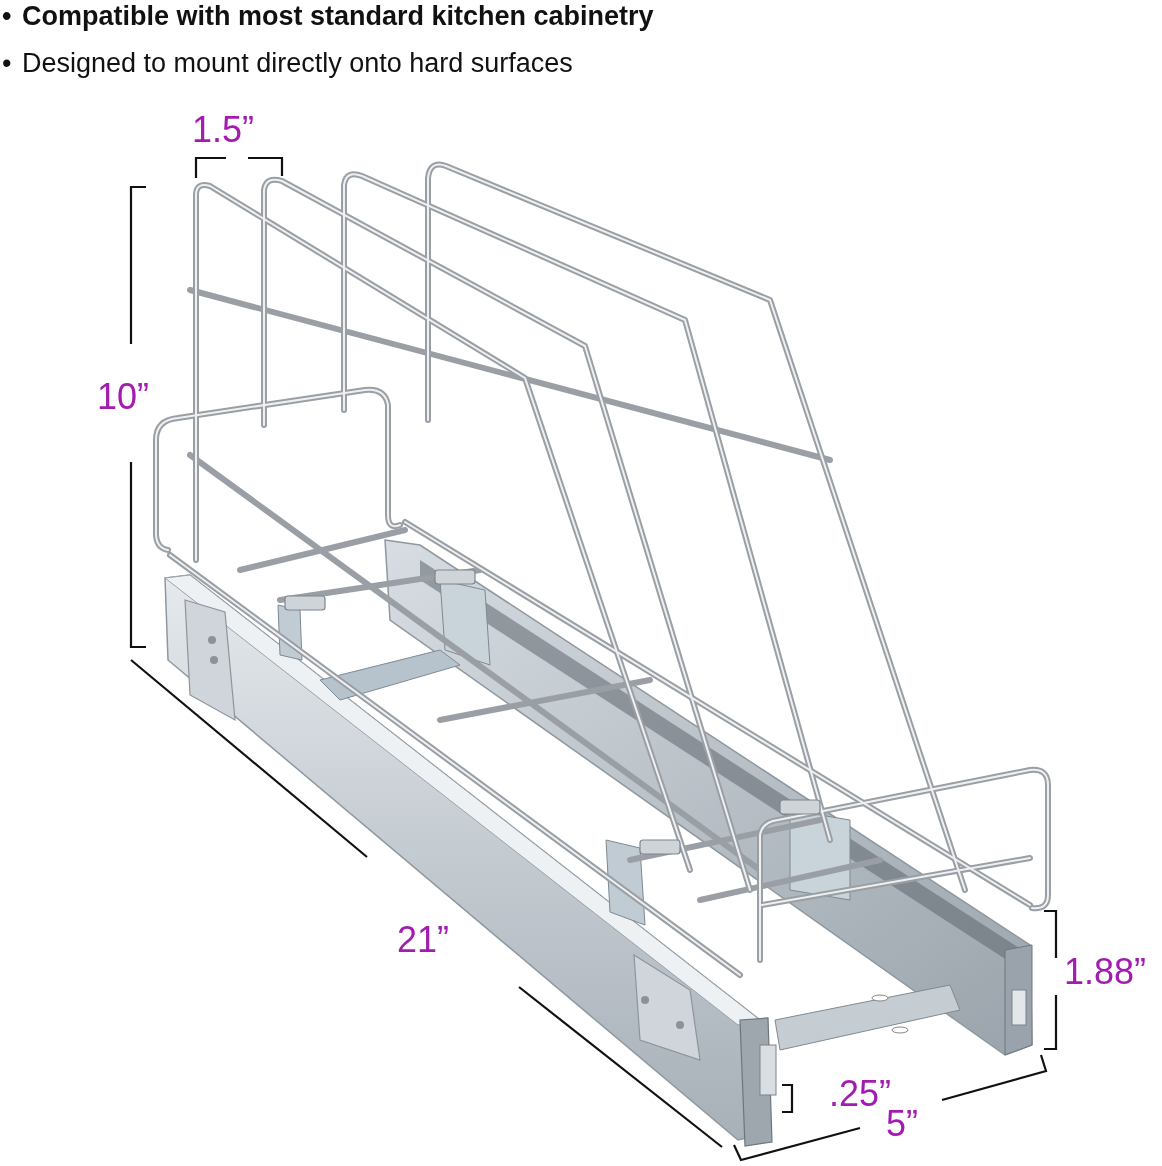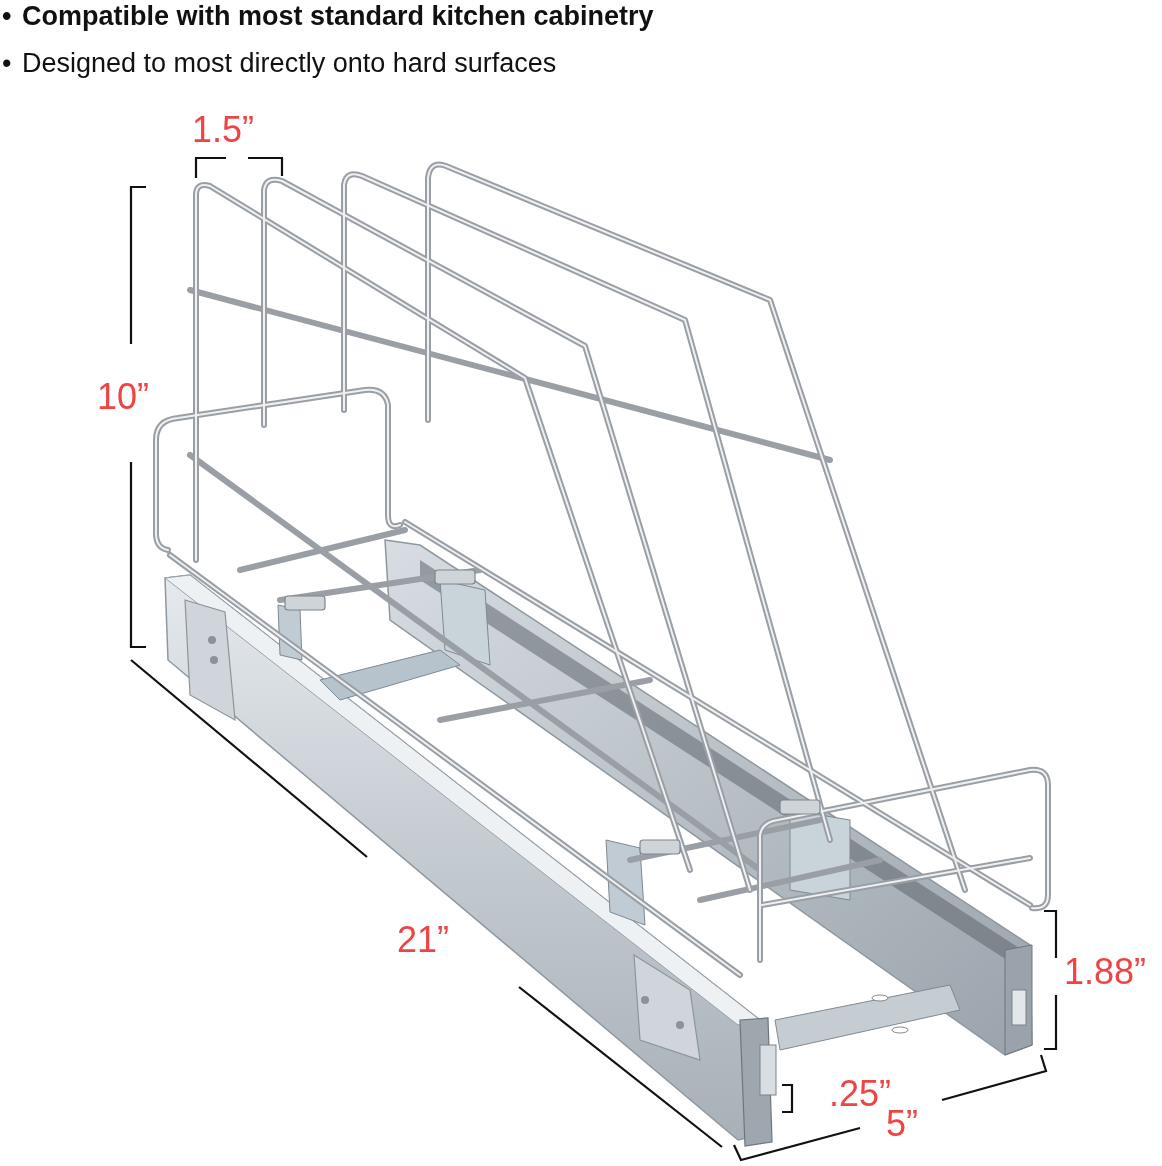--- a/index.html
+++ b/index.html
@@ -1,32 +1,32 @@
 <!DOCTYPE html>
 <html><head>
 <meta charset="utf-8">
 <style>
   html, body { margin: 0; padding: 0; background: #ffffff; }
   body { width: 1162px; height: 1166px; position: relative; overflow: hidden;
          font-family: "Liberation Sans", sans-serif; color: #111; }
   .bullets { position: absolute; left: 0; top: 0; }
   .bullet { position: absolute; left: 2px; font-size: 27px; white-space: nowrap; line-height: 32px; }
   .bullet .dot { display: inline-block; width: 20px; }
-  .dim { position: absolute; font-size: 36px; line-height: 40px; white-space: nowrap; color: #ef4444; }
+  .dim { position: absolute; font-size: 36px; line-height: 40px; white-space: nowrap; color: #a21caf; }
   svg.art { position: absolute; left: 0; top: 0; }
 </style>
 </head>
 <body>
 
 <div class="bullets">
   <div class="bullet" style="top:0px;font-weight:bold;">
     <span class="dot">•</span><span>Compatible with most standard kitchen cabinetry</span>
   </div>
   <div class="bullet" style="top:47px;">
-    <span class="dot">•</span><span>Designed to most directly onto hard surfaces</span>
+    <span class="dot">•</span><span>Designed to mount directly onto hard surfaces</span>
   </div>
 </div>
 
 <svg class="art" width="1162" height="1166" viewBox="0 0 1162 1166">
   <defs>
     <linearGradient id="steel" x1="0" y1="0" x2="0" y2="1">
       <stop offset="0" stop-color="#e6eaee"></stop>
       <stop offset="0.5" stop-color="#c3cad0"></stop>
       <stop offset="1" stop-color="#a8b0b8"></stop>
     </linearGradient>

